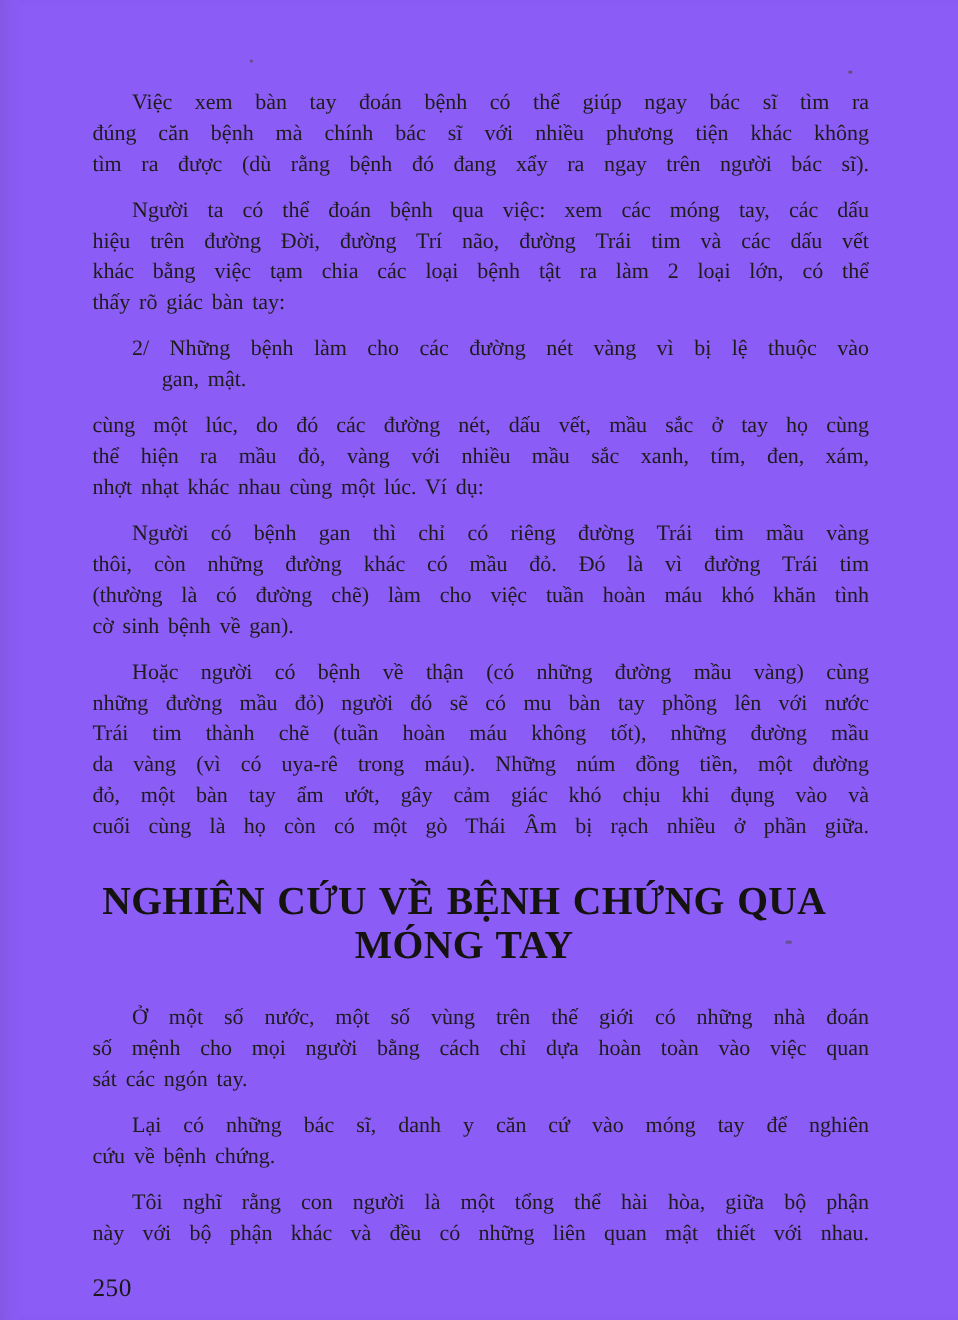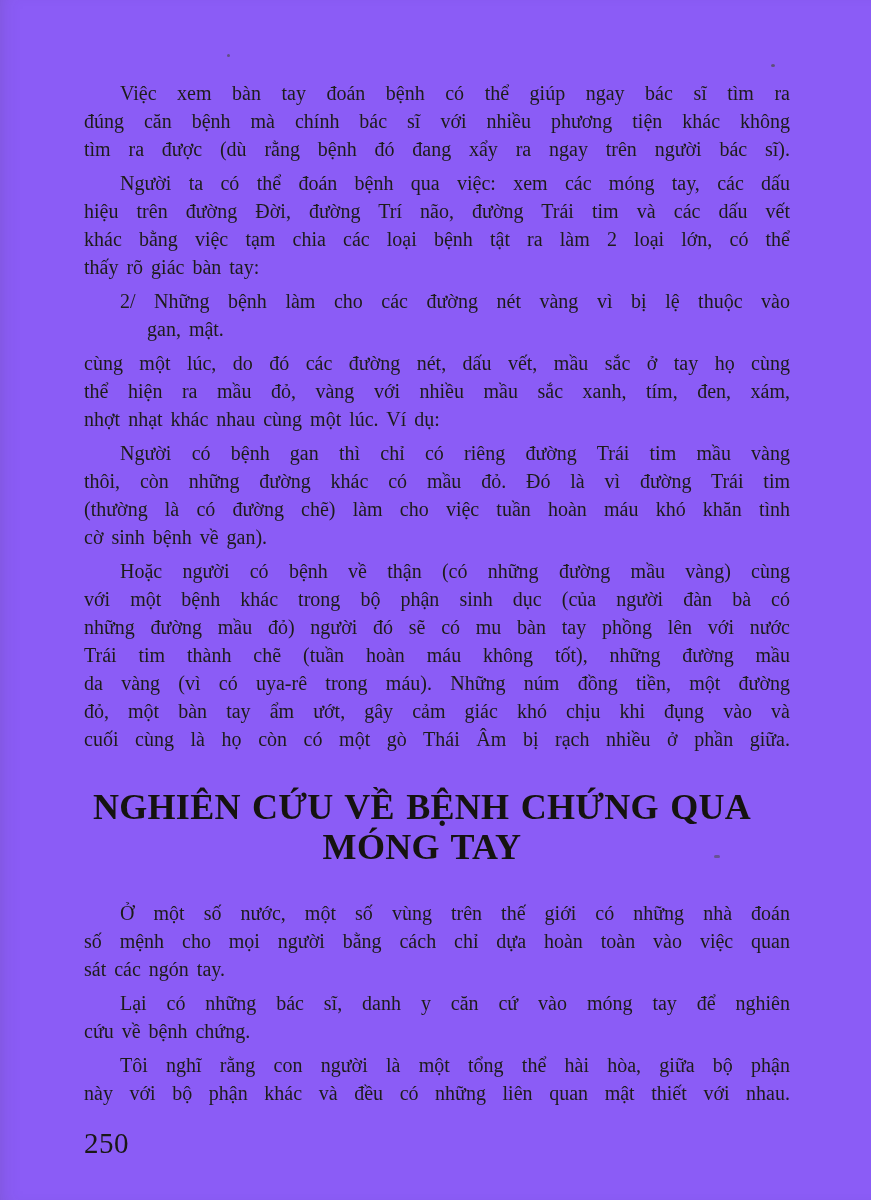--- a/index.html
+++ b/index.html
@@ -20,41 +20,41 @@
   }
   .text-col {
     position: absolute;
     left: 84px;
     top: 79px;
     width: 706px;
     font-size: 20px;
     line-height: 28px;
     word-spacing: 3px;
   }
-  .block + .block { margin-top: 6px; }
+  .block + .block { margin-top: 14px; }
   .ln {
     text-align: justify;
     text-align-last: justify;
   }
   .ln.end { text-align-last: left; }
   .ln.first { padding-left: 36px; }
   .ln.hang { padding-left: 63px; }
   .heading {
     margin: 34px 30px 32px 0;
     font-size: 36px;
     line-height: 40px;
     font-weight: bold;
     text-align: center;
     letter-spacing: 0.3px;
     color: #151310;
     word-spacing: 2px;
   }
   .page-number {
     margin-top: 21px;
-    font-size: 29px;
+    font-size: 23px;
     line-height: 30px;
     letter-spacing: 0.5px;
     color: #191816;
   }
   
   .speck {
     position: absolute;
     background: #4a4a46;
     border-radius: 50%;
   }
@@ -93,21 +93,20 @@
           <div class="ln end">nhợt nhạt khác nhau cùng một lúc. Ví dụ:</div>
         </div>
         <div class="block">
           <div class="ln first">Người có bệnh gan thì chỉ có riêng đường Trái tim mầu vàng</div>
           <div class="ln">thôi, còn những đường khác có mầu đỏ. Đó là vì đường Trái tim</div>
           <div class="ln">(thường là có đường chẽ) làm cho việc tuần hoàn máu khó khăn tình</div>
           <div class="ln end">cờ sinh bệnh về gan).</div>
         </div>
         <div class="block">
           <div class="ln first">Hoặc người có bệnh về thận (có những đường mầu vàng) cùng</div>
-          <div class="ln">với một bệnh khác trong bộ phận sinh dục (của người đàn bà có</div>
           <div class="ln">những đường mầu đỏ) người đó sẽ có mu bàn tay phồng lên với nước</div>
           <div class="ln">Trái tim thành chẽ (tuần hoàn máu không tốt), những đường mầu</div>
           <div class="ln">da vàng (vì có uya-rê trong máu). Những núm đồng tiền, một đường</div>
           <div class="ln">đỏ, một bàn tay ẩm ướt, gây cảm giác khó chịu khi đụng vào và</div>
           <div class="ln">cuối cùng là họ còn có một gò Thái Âm bị rạch nhiều ở phần giữa.</div>
         </div>
       </div>
 
     <h1 class="heading">NGHIÊN CỨU VỀ BỆNH CHỨNG QUA MÓNG TAY</h1>
 

